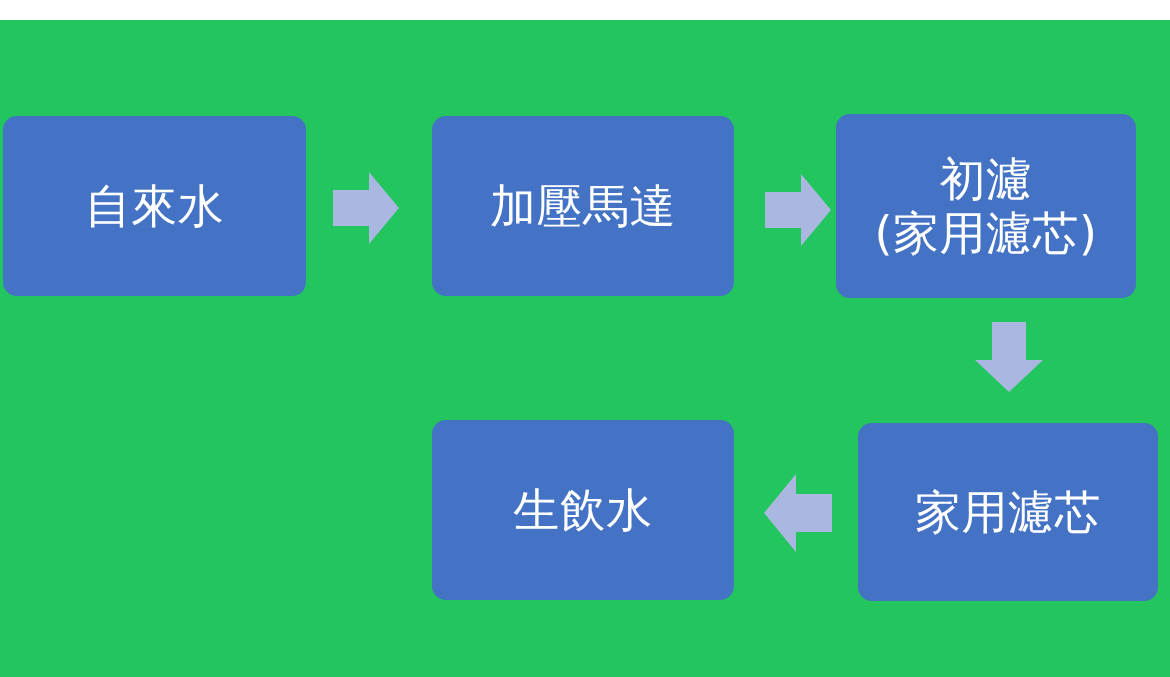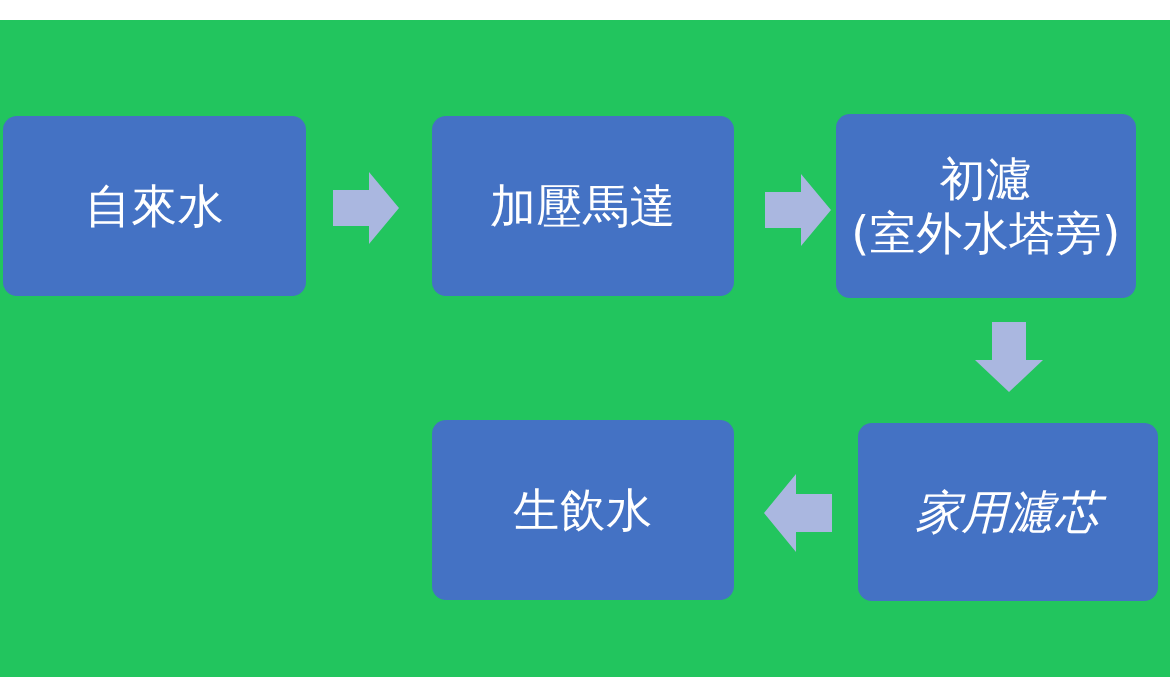--- a/index.html
+++ b/index.html
@@ -38,21 +38,21 @@
   .node .line {
     display: block;
     white-space: nowrap;
   }
   
   #node-tap-water      { left: 3px;   top: 96px;  width: 303px; height: 180px; }
   #node-pressure-motor { left: 432px; top: 96px;  width: 302px; height: 180px; text-align: right; }
   #node-pre-filter     { left: 836px; top: 94px;  width: 300px; height: 184px; }
   
   #node-drinking-water { left: 432px; top: 400px; width: 302px; height: 180px; }
-  #node-home-cartridge { left: 858px; top: 403px; width: 300px; height: 178px; font-style: italic; }
+  #node-home-cartridge { left: 858px; top: 403px; width: 300px; height: 178px; }
 
   .arrow {
     position: absolute;
   }
   .arrow svg { display: block; }
 
   #arrow-1 { left: 333px; top: 152px; width: 66px; height: 72px; }
   #arrow-2 { left: 765px; top: 154px; width: 66px; height: 72px; }
   #arrow-3 { left: 975px; top: 302px; width: 68px; height: 70px; }
   #arrow-4 { left: 764px; top: 454px; width: 68px; height: 78px; }
@@ -77,21 +77,21 @@
   </div>
 
   <div class="arrow" id="arrow-2">
     <svg width="66" height="72" viewBox="0 0 66 72" xmlns="http://www.w3.org/2000/svg">
       <polygon points="0,18 36,18 36,0 66,36 36,72 36,54 0,54" fill="#AAB7E0"></polygon>
     </svg>
   </div>
 
   <div class="node" id="node-pre-filter">
     <span class="line">初濾</span>
-    <span class="line">(室外水塔旁)</span>
+    <span class="line">(家用濾芯)</span>
   </div>
 
   <div class="arrow" id="arrow-3">
     <svg width="68" height="70" viewBox="0 0 68 70" xmlns="http://www.w3.org/2000/svg">
       <polygon points="17,0 51,0 51,38 68,38 34,70 0,38 17,38" fill="#AAB7E0"></polygon>
     </svg>
   </div>
 
   <div class="node" id="node-drinking-water">
     <span class="line">生飲水</span>

